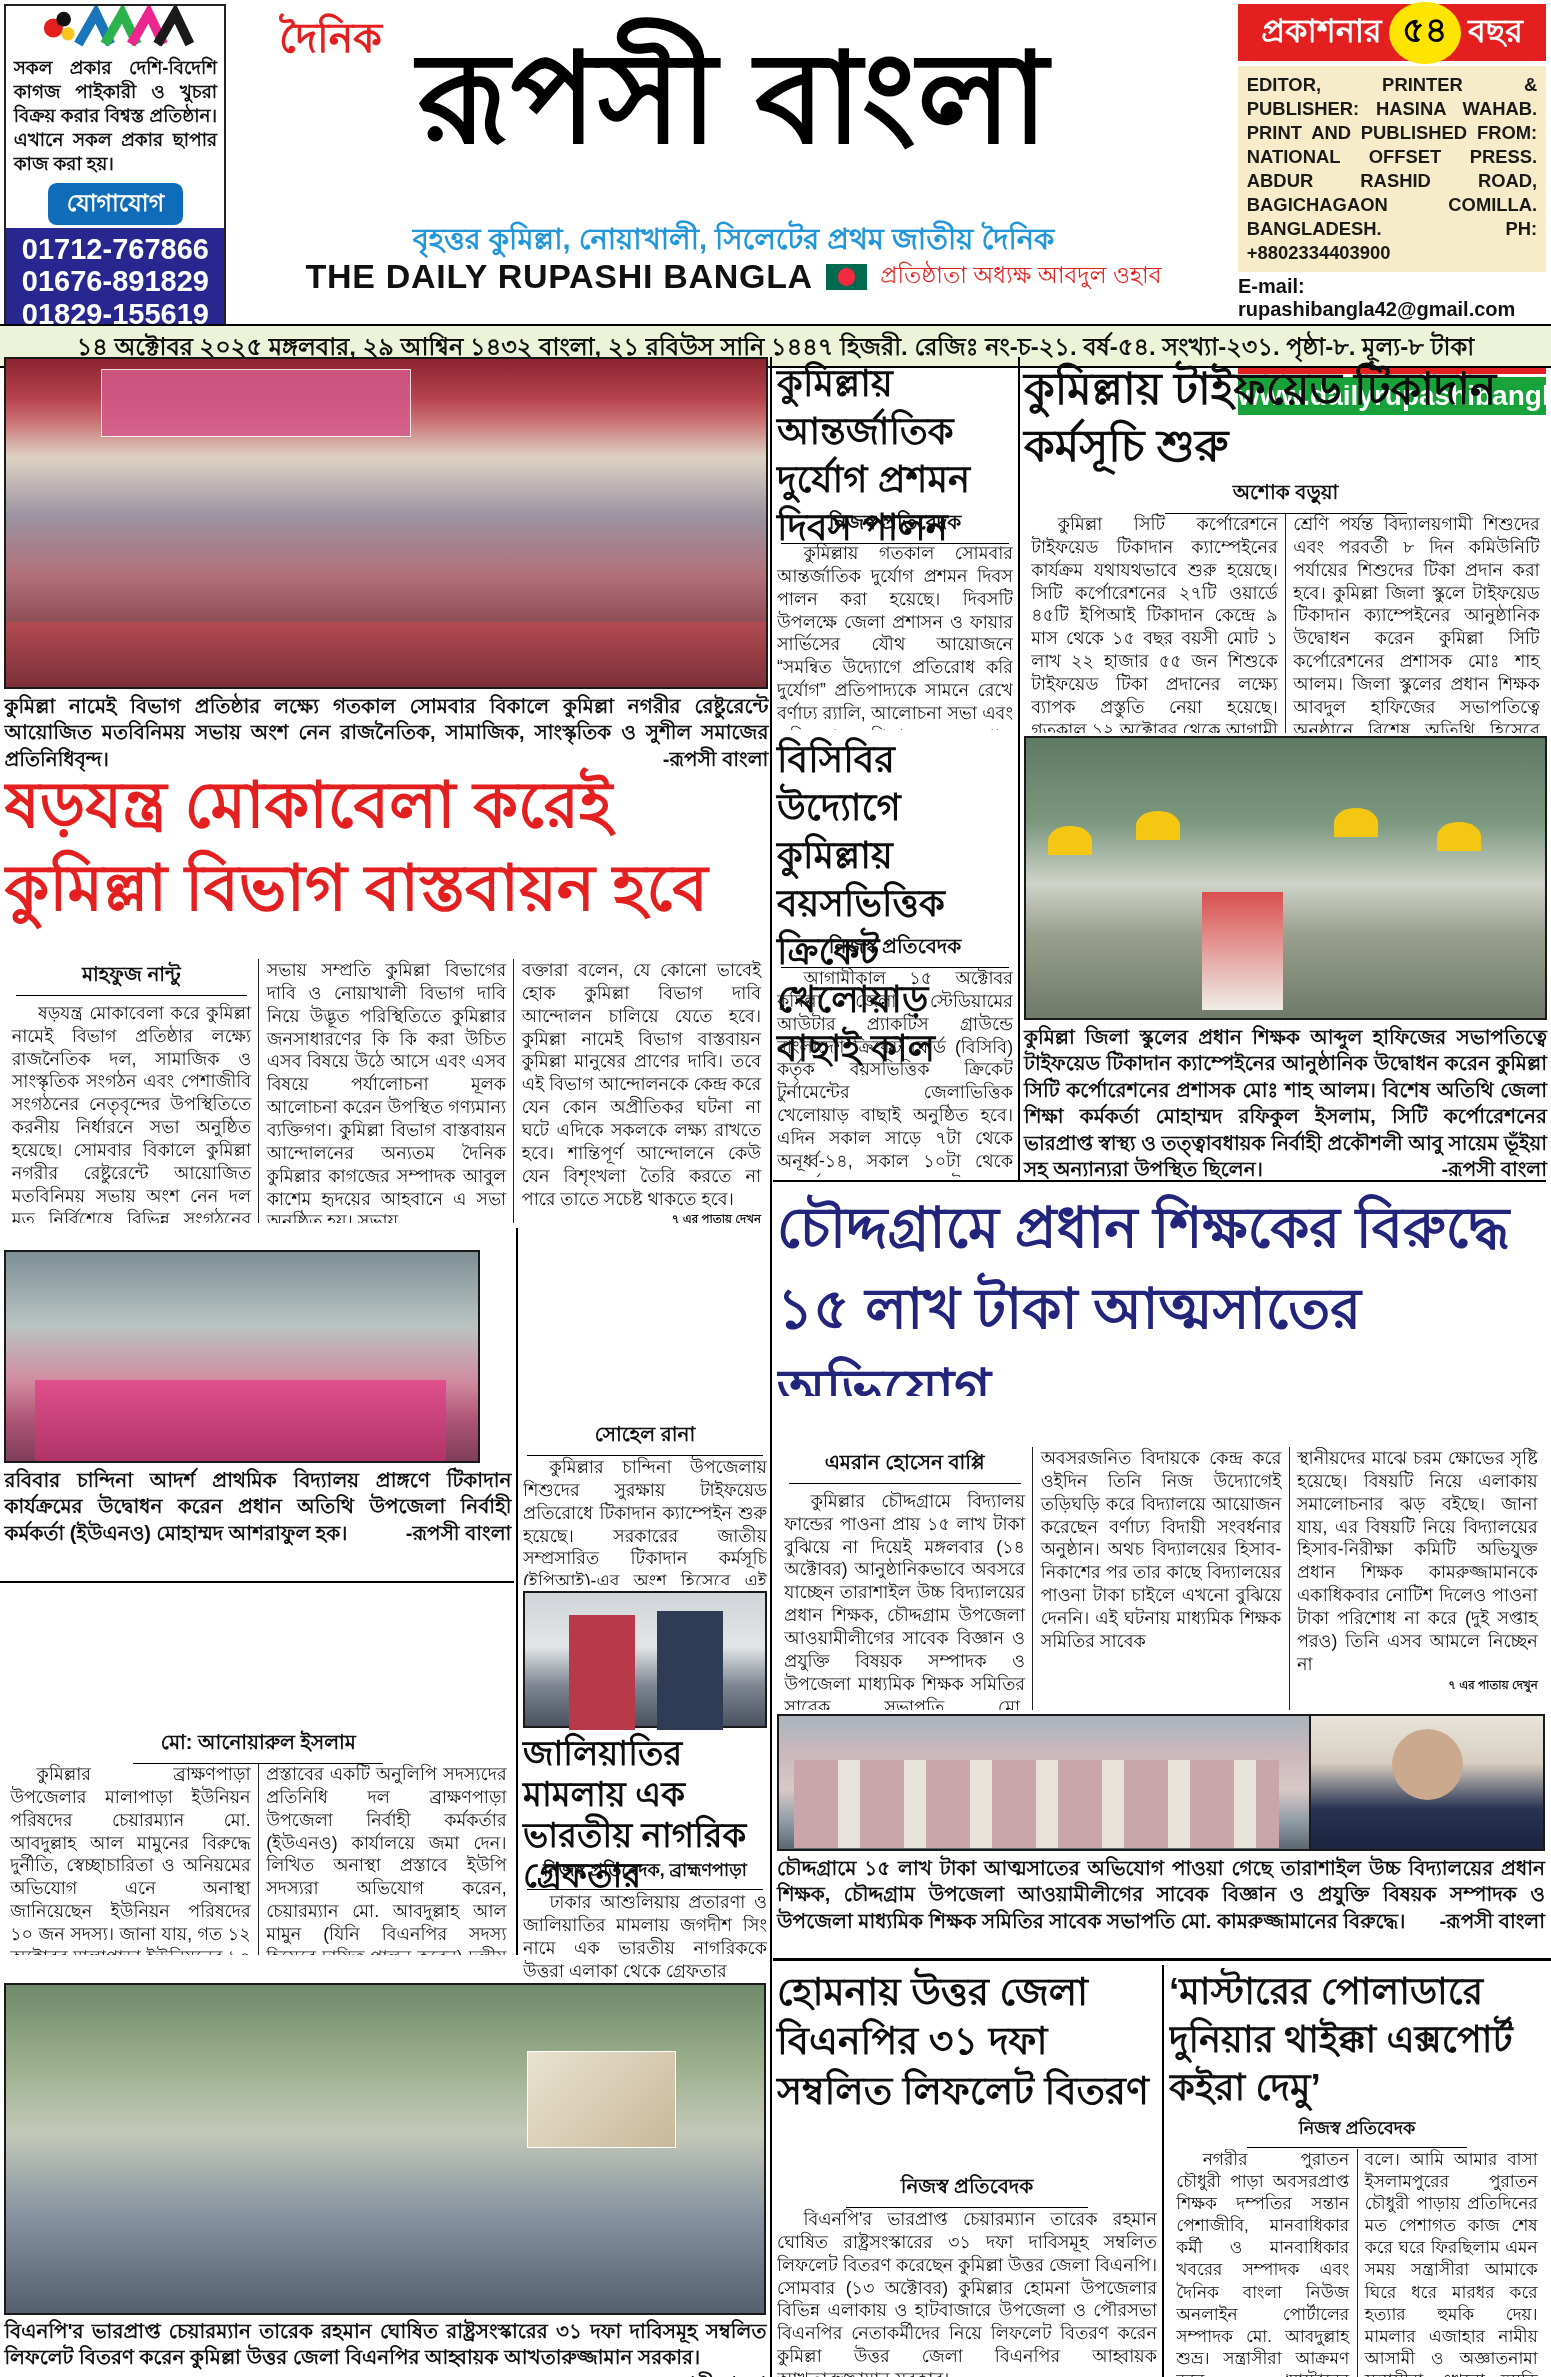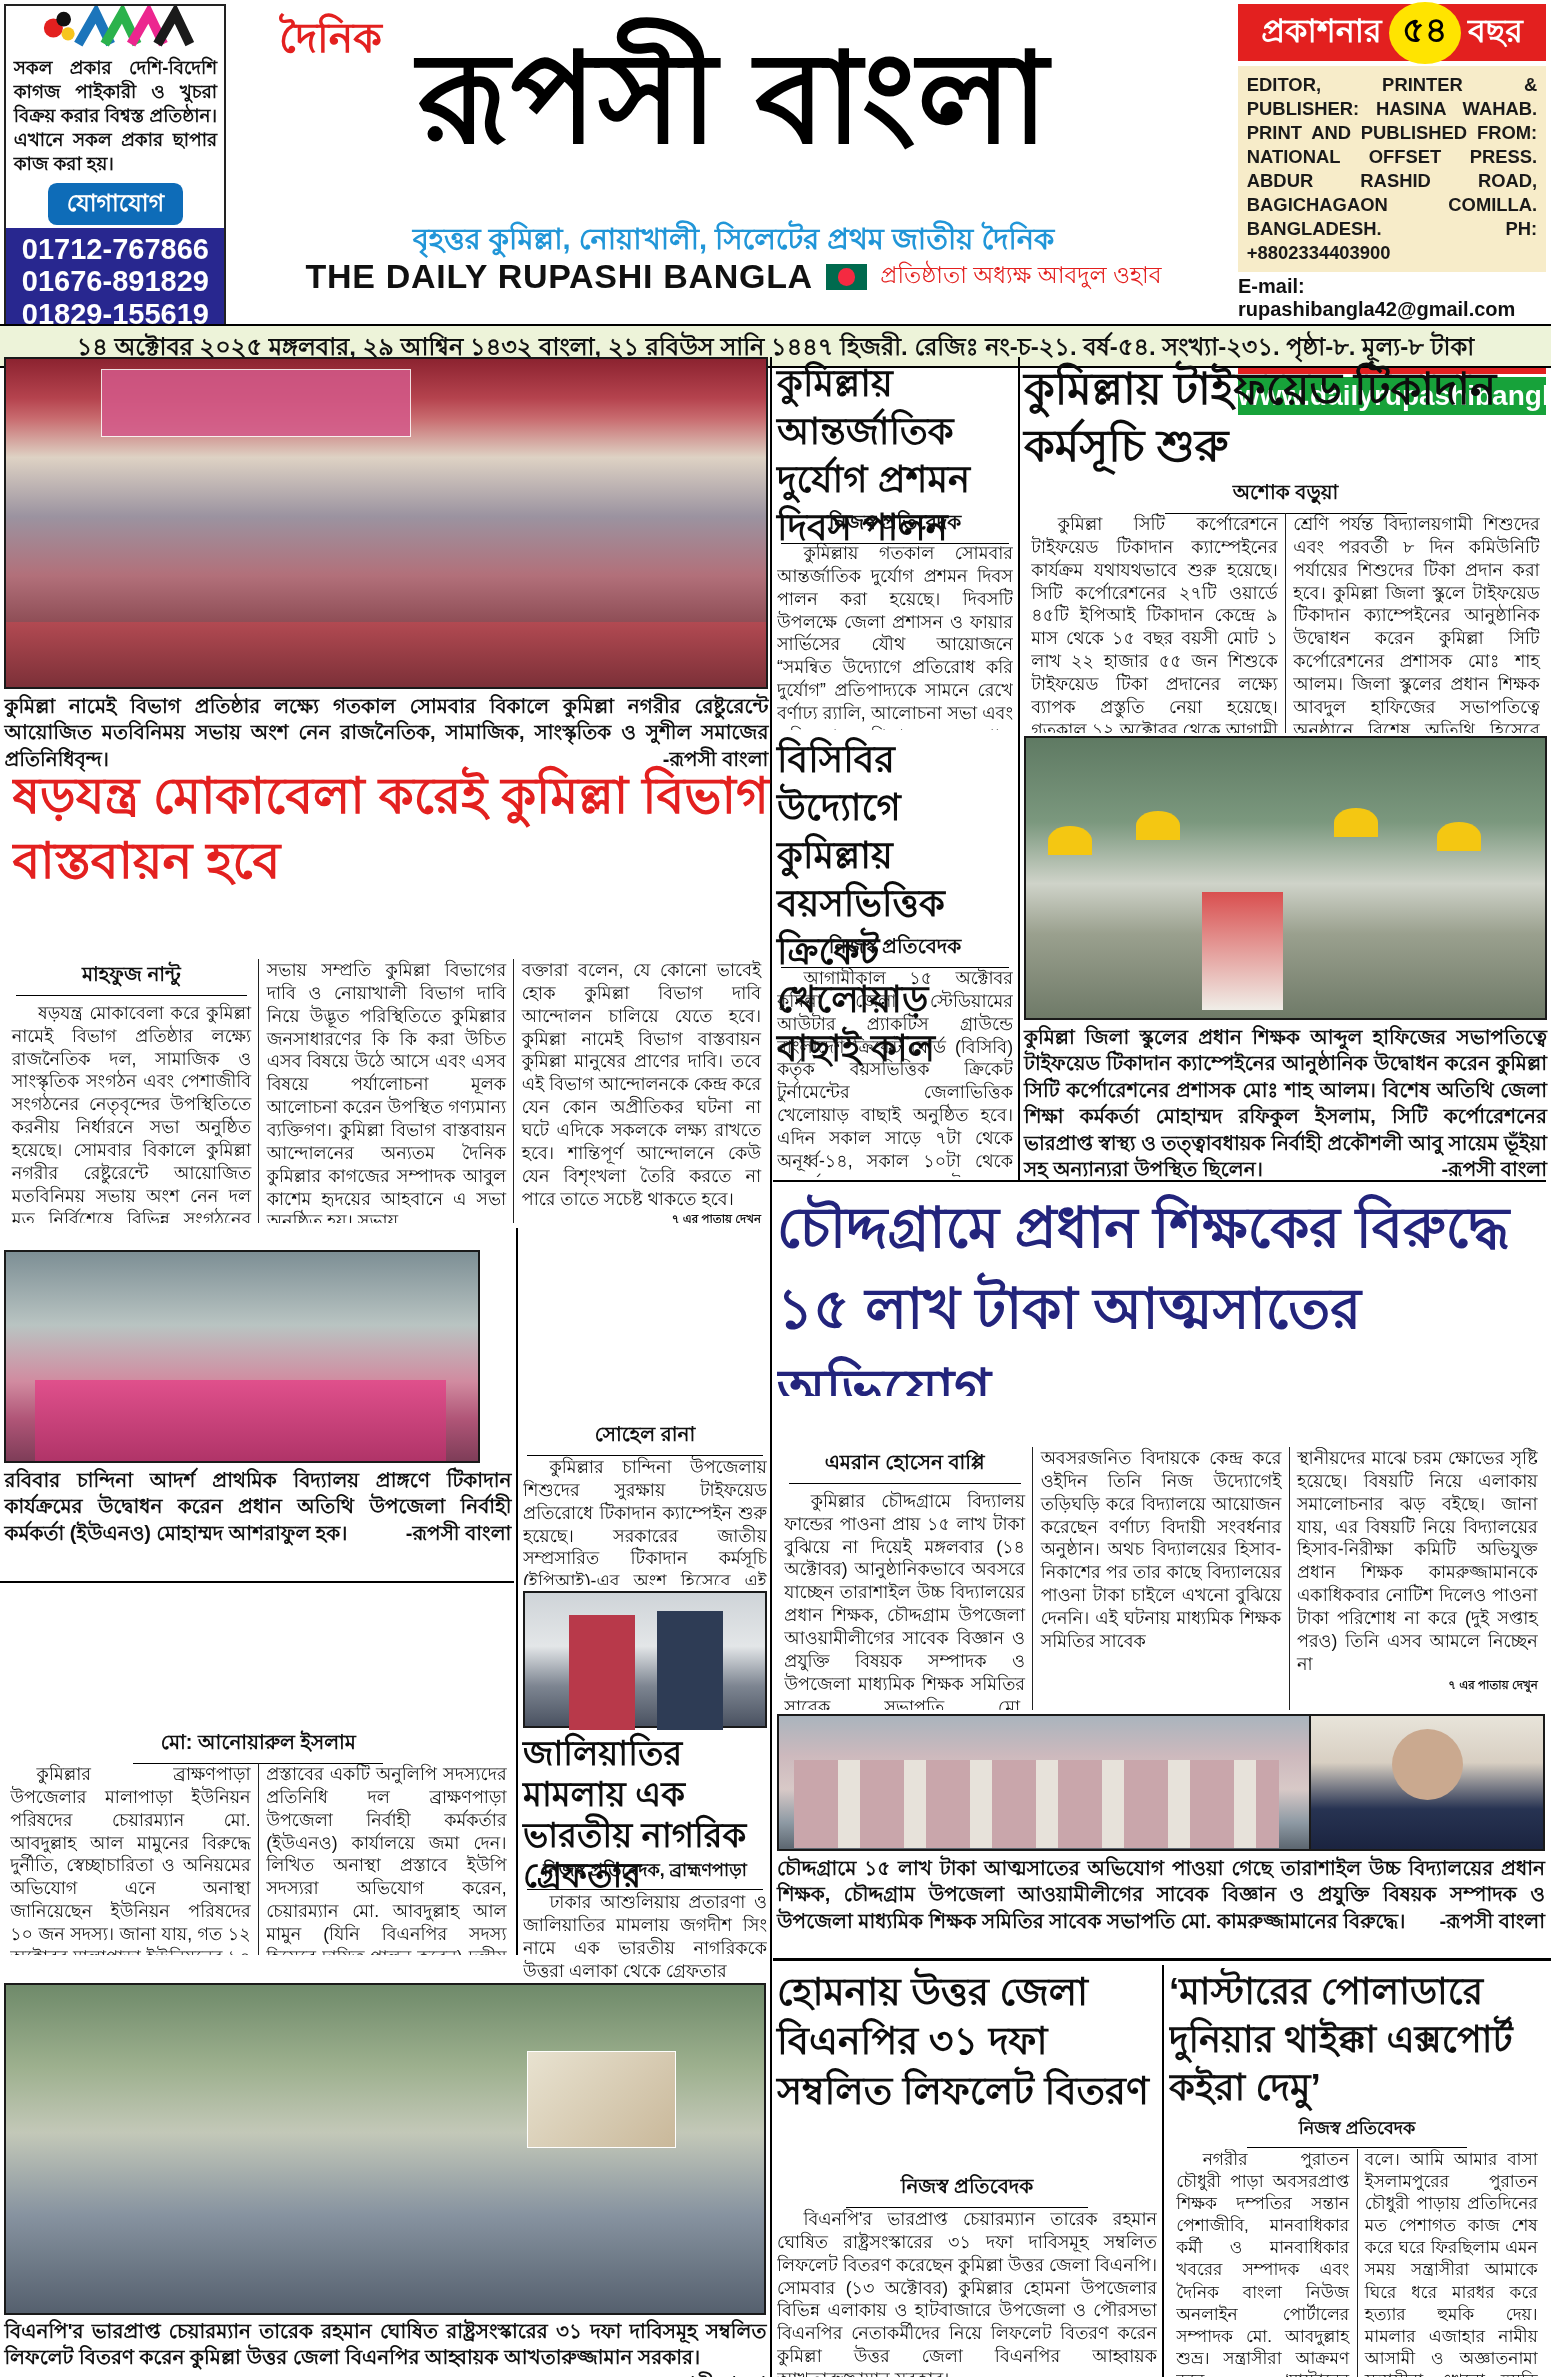--- a/index.html
+++ b/index.html
@@ -42,21 +42,21 @@
   .pub-banner{background:#e3201f;color:#fff;font-weight:bold;font-size:32px;display:flex;
               align-items:center;justify-content:center;gap:7.3px;height:57px;}
   .pub-years{background:#ffe400;color:#000;border-radius:50%;padding:1.5px 13.2px;font-size:35px;}
   .pub-info{background:#f7ecc9;color:#1a1a1a;font-weight:bold;font-size:18.4px;line-height:1.3;
             text-align:justify;padding:7.3px 8.8px;margin-top:4.4px;}
   .pub-email{font-weight:bold;font-size:20px;padding:2.9px 0;}
   .pub-red{background:#e3201f;color:#fff;font-weight:bold;font-size:25px;text-align:center;padding:3.7px 0;}
   .pub-green{background:#17a23a;color:#fff;font-weight:bold;font-size:28px;text-align:center;padding:2.9px 0;}
   .dateline{background:#edf3d9;border-top:2.2px solid #000;border-bottom:2.2px solid #000;
             font-weight:bold;font-size:24px;text-align:center;line-height:41px;box-sizing:border-box;margin-top:17px;}
-  .lead-hl{color:#e3201f;font-weight:bold;font-size:50px;line-height:1.3;text-align:left;margin-left:8px;}
+  .lead-hl{color:#e3201f;font-weight:bold;font-size:64px;line-height:1.3;text-align:left;}
   .navy-hl{color:#23247c;font-weight:bold;font-size:56px;line-height:1.45;}
   .subhead{color:#e3201f;font-weight:bold;font-size:31px;text-align:center;display:flex;
            align-items:center;justify-content:center;gap:11.8px;}
   .sq{display:inline-block;width:16px;height:26.4px;background:#5bc8f0;}
   .quote-hl{font-weight:bold;font-size:37px;line-height:1.3;}
   
   .p-meeting{background:linear-gradient(180deg,#8c2330 0%,#b5434e 12%,#c86a6e 18%,#ded2c4 30%,#9b93a0 48%,#b2707a 66%,#8a4a52 82%,#6e3a40 100%);}
   .p-caps{background:linear-gradient(180deg,#5f7a63 0%,#7b987e 30%,#cfd3c9 52%,#9aa08e 70%,#6f7a68 100%);}
   .p-school{background:linear-gradient(180deg,#7d8f95 0%,#b9c4c2 35%,#d18ba0 62%,#b05577 80%,#7e3d58 100%);}
   .p-men{background:linear-gradient(180deg,#cfd4d8 0%,#e3e6e8 40%,#7d8591 70%,#4a5261 100%);}

